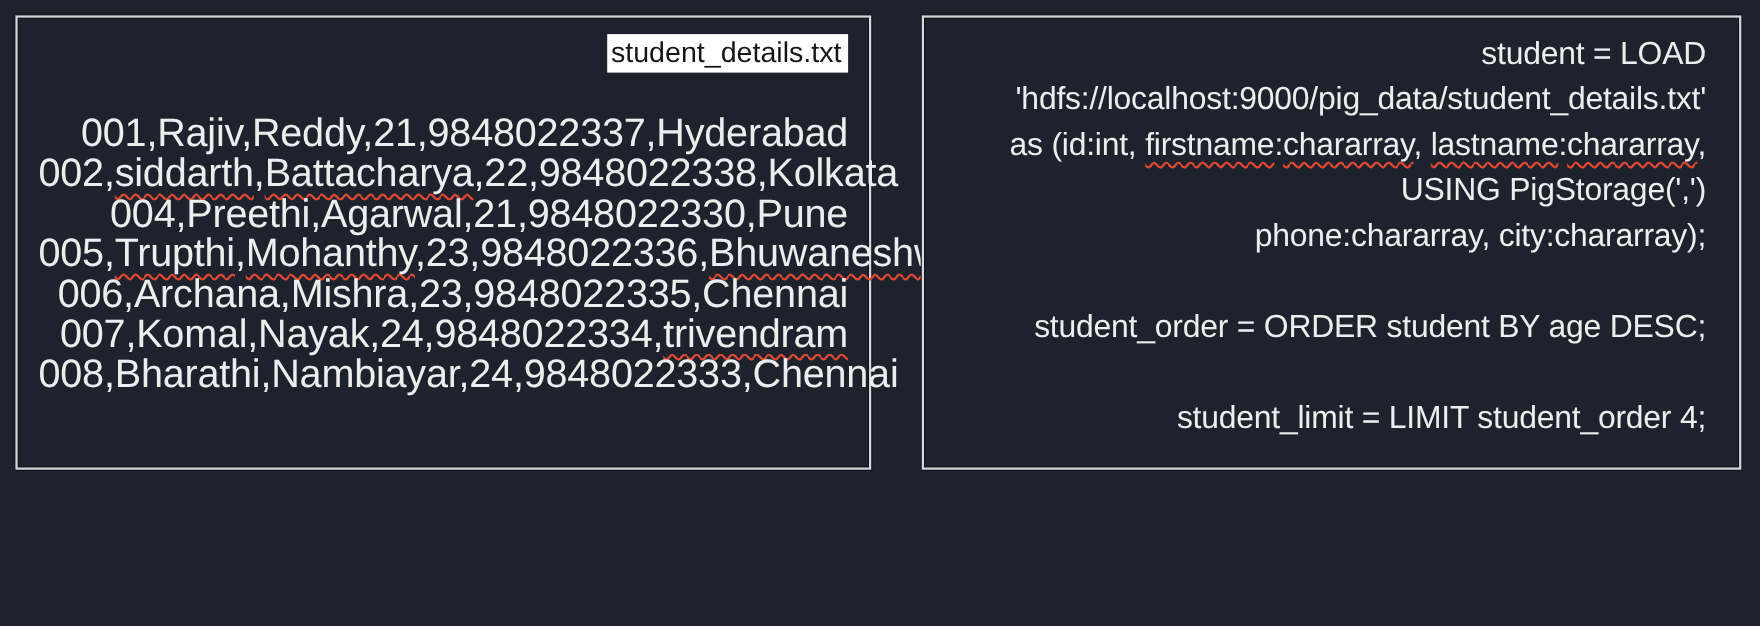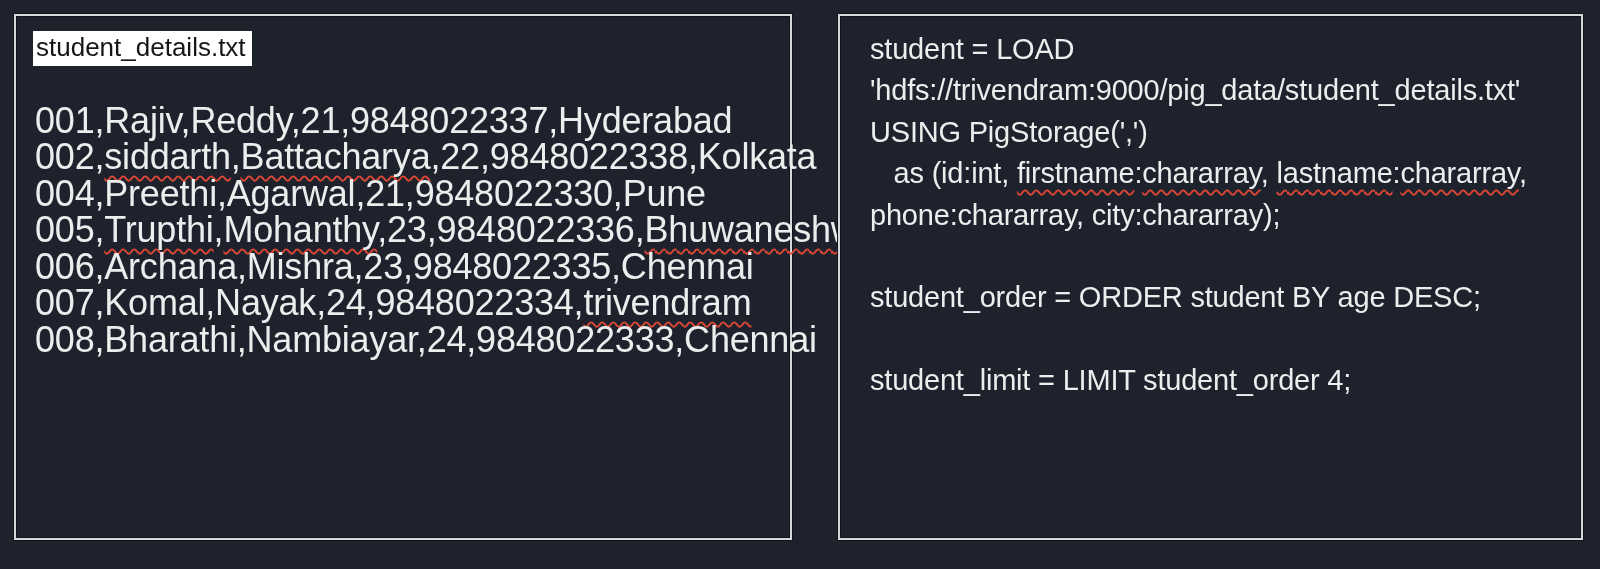--- a/index.html
+++ b/index.html
@@ -18,24 +18,25 @@
     width:1600px;height:569px;
     background:var(--page-bg);
     font-family:"Liberation Sans",sans-serif;
     color:var(--text);
     overflow:hidden;
     position:relative;
   }
   .panel{
     position:absolute;
     top:14px;
-    height:526px;
+    height:413px;
     background:var(--panel-bg);
     border:2px solid var(--border);
     box-shadow:0 0 0 1px var(--edge), inset 0 0 0 1px var(--edge);
+    text-align:right;
   }
   .panel.left{
     left:14px;width:778px;
     padding:15px 19px;
   }
   .panel.right{
     left:838px;width:745px;
     padding:13px 30px;
   }
   .file-title{
@@ -82,23 +83,23 @@
       <div class="line"><span>005,</span><span class="sp">Trupthi</span><span>,</span><span class="sp">Mohanthy</span><span>,23,9848022336,</span><span class="sp">Bhuwaneshwar</span></div>
       <div class="line"><span>006,Archana,Mishra,23,9848022335,Chennai</span></div>
       <div class="line"><span>007,Komal,Nayak,24,9848022334,</span><span class="sp">trivendram</span></div>
       <div class="line"><span>008,Bharathi,Nambiayar,24,9848022333,Chennai</span></div>
     </div>
 </div>
 
 <div class="panel right">
   <div class="code-lines" id="right-lines">
       <div class="line"><span>student = LOAD</span></div>
-      <div class="line"><span>'hdfs://trivendram:9000/pig_data/student_details.txt'</span></div>
+      <div class="line"><span>'hdfs://localhost:9000/pig_data/student_details.txt'</span></div>
+      <div class="line"><span>   as (id:int, </span><span class="sp">firstname</span><span>:</span><span class="sp">chararray</span><span>, </span><span class="sp">lastname</span><span>:</span><span class="sp">chararray</span><span>,</span></div>
       <div class="line"><span>USING PigStorage(',')</span></div>
-      <div class="line"><span>   as (id:int, </span><span class="sp">firstname</span><span>:</span><span class="sp">chararray</span><span>, </span><span class="sp">lastname</span><span>:</span><span class="sp">chararray</span><span>,</span></div>
       <div class="line"><span>phone:chararray, city:chararray);</span></div>
       <div class="line">&nbsp;</div>
       <div class="line"><span>student_order = ORDER student BY age DESC;</span></div>
       <div class="line">&nbsp;</div>
       <div class="line"><span>student_limit = LIMIT student_order 4;</span></div>
       <div class="line">&nbsp;</div>
     </div>
 </div>
 
 </body></html>

